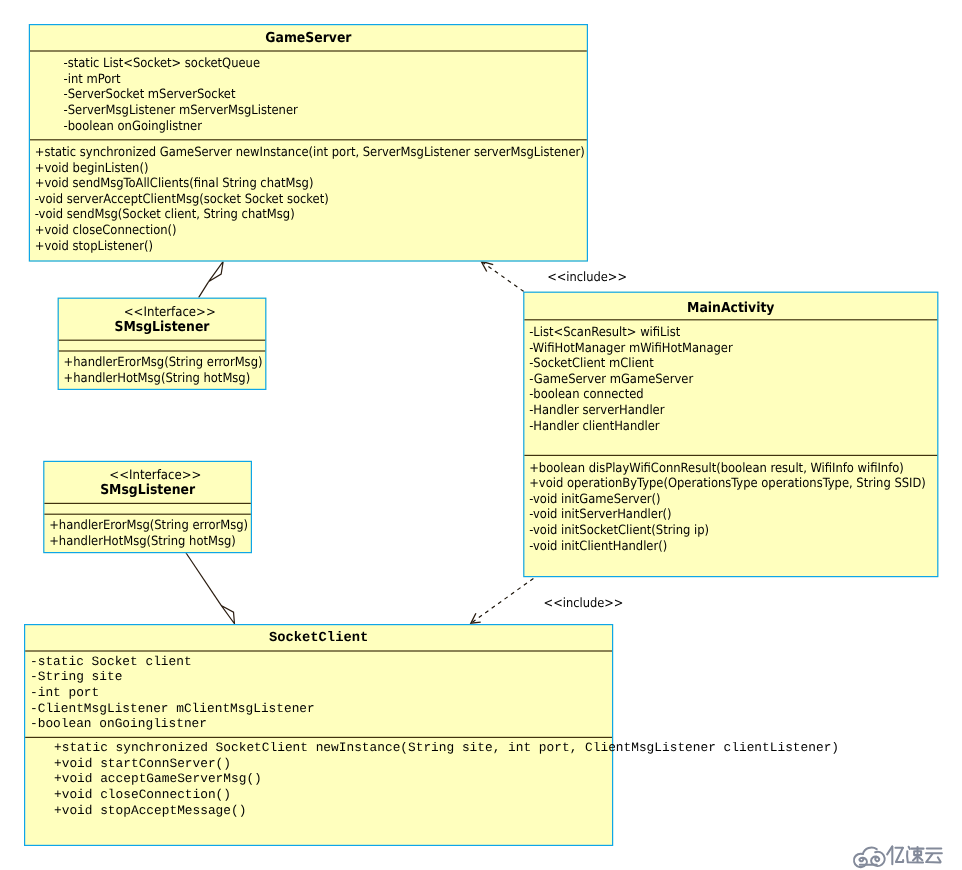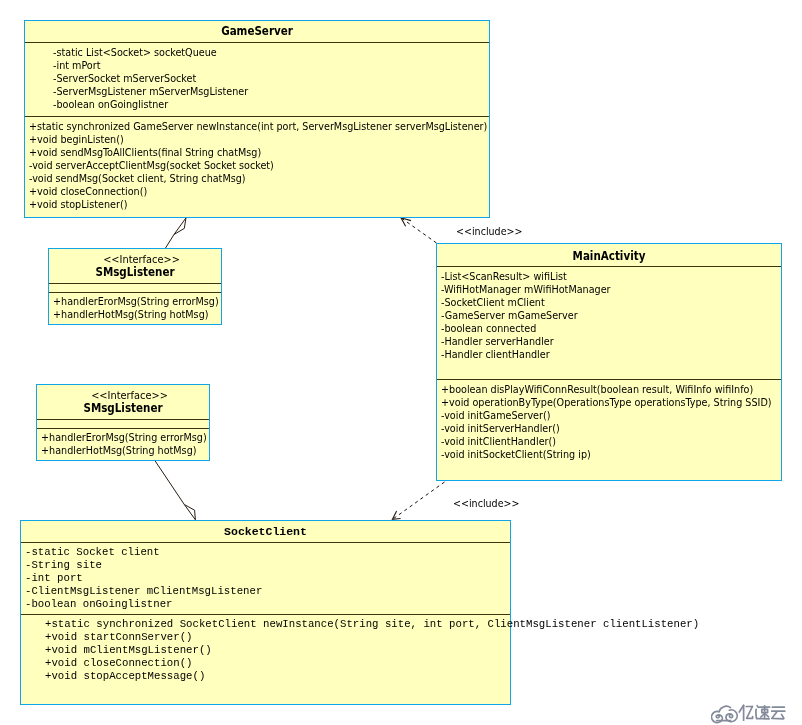--- a/index.html
+++ b/index.html
@@ -116,41 +116,41 @@
     <div class="uml-row">-boolean connected</div>
     <div class="uml-row">-Handler serverHandler</div>
     <div class="uml-row">-Handler clientHandler</div>
   </div>
   <div class="uml-sep" style="top:135px;"></div>
   <div class="uml-rows" style="top:136px;">
     <div class="uml-row">+boolean disPlayWifiConnResult(boolean result, WifiInfo wifiInfo)</div>
     <div class="uml-row">+void operationByType(OperationsType operationsType, String SSID)</div>
     <div class="uml-row">-void initGameServer()</div>
     <div class="uml-row">-void initServerHandler()</div>
+    <div class="uml-row">-void initSocketClient(String ip)</div>
     <div class="uml-row">-void initClientHandler()</div>
-    <div class="uml-row">-void initSocketClient(String ip)</div>
   </div>
 </div>
 <div class="uml-class" id="cls-socketclient" style="left:20px;top:520px;width:491px;height:185px;font-family:Liberation Mono, monospace;">
   <div class="uml-head" style="height:22px;padding-top:4px;">
     <div class="uml-name">SocketClient</div>
   </div>
   <div class="uml-sep" style="top:21px;"></div>
   <div class="uml-rows" style="top:22px;">
     <div class="uml-row">-static Socket client</div>
     <div class="uml-row">-String site</div>
     <div class="uml-row">-int port</div>
     <div class="uml-row">-ClientMsgListener mClientMsgListener</div>
     <div class="uml-row">-boolean onGoinglistner</div>
   </div>
   <div class="uml-sep" style="top:93px;"></div>
   <div class="uml-rows" style="top:94px;margin-left:20px;">
     <div class="uml-row">+static synchronized SocketClient newInstance(String site, int port, ClientMsgListener clientListener)</div>
     <div class="uml-row">+void startConnServer()</div>
-    <div class="uml-row">+void mClientMsgListener()</div>
+    <div class="uml-row">+void acceptGameServerMsg()</div>
     <div class="uml-row">+void closeConnection()</div>
     <div class="uml-row">+void stopAcceptMessage()</div>
   </div>
 </div>
 
 <div class="edge-label" style="left:456px;top:225px;">&lt;&lt;include&gt;&gt;</div>
 <div class="edge-label" style="left:453px;top:497px;">&lt;&lt;include&gt;&gt;</div>
 
 <div class="watermark">
   <svg width="77" height="24" viewBox="0 0 77 24">

